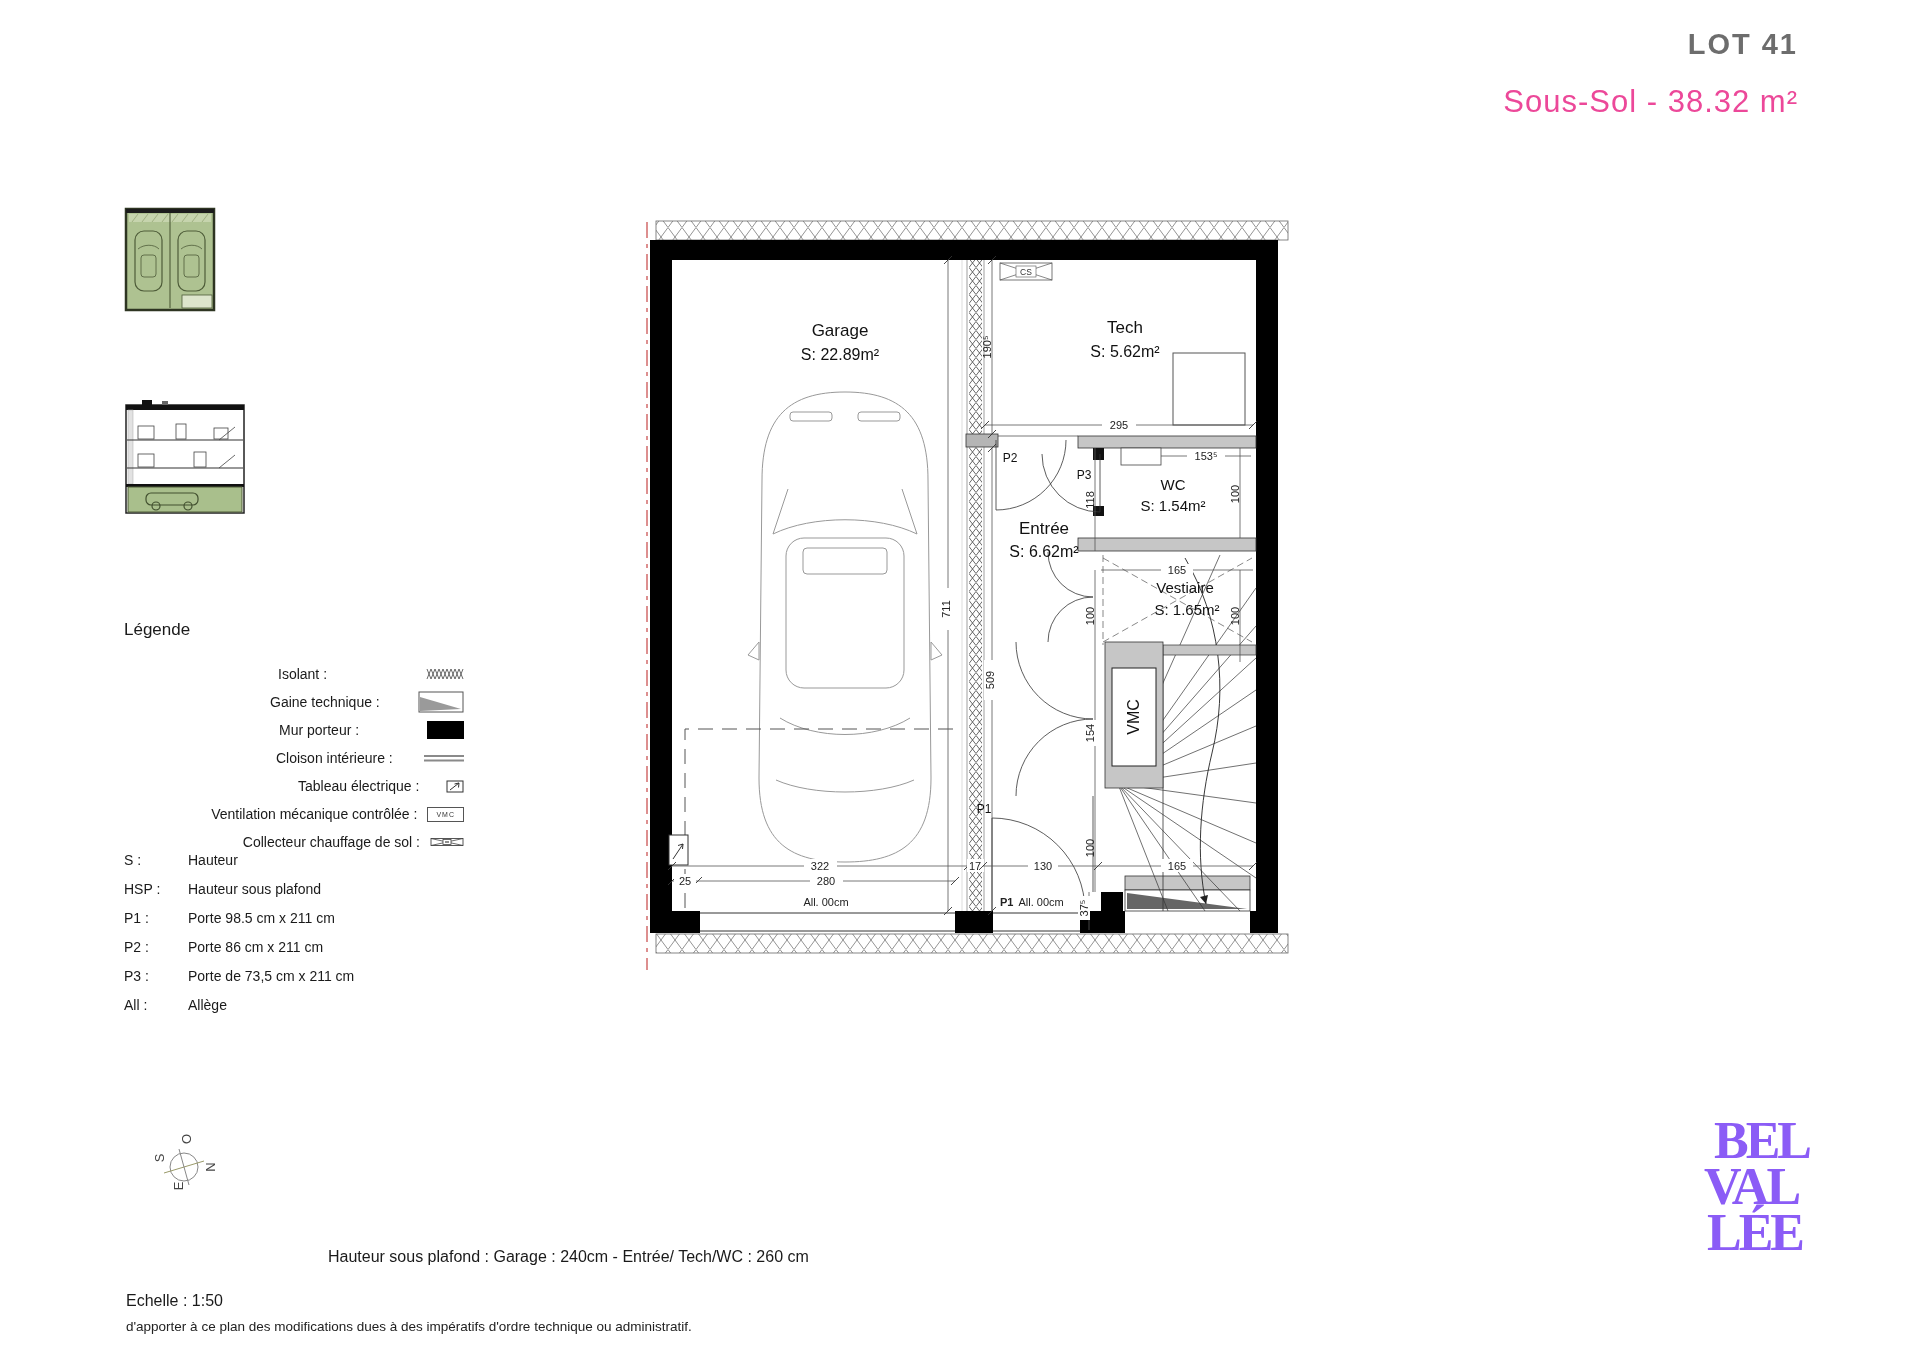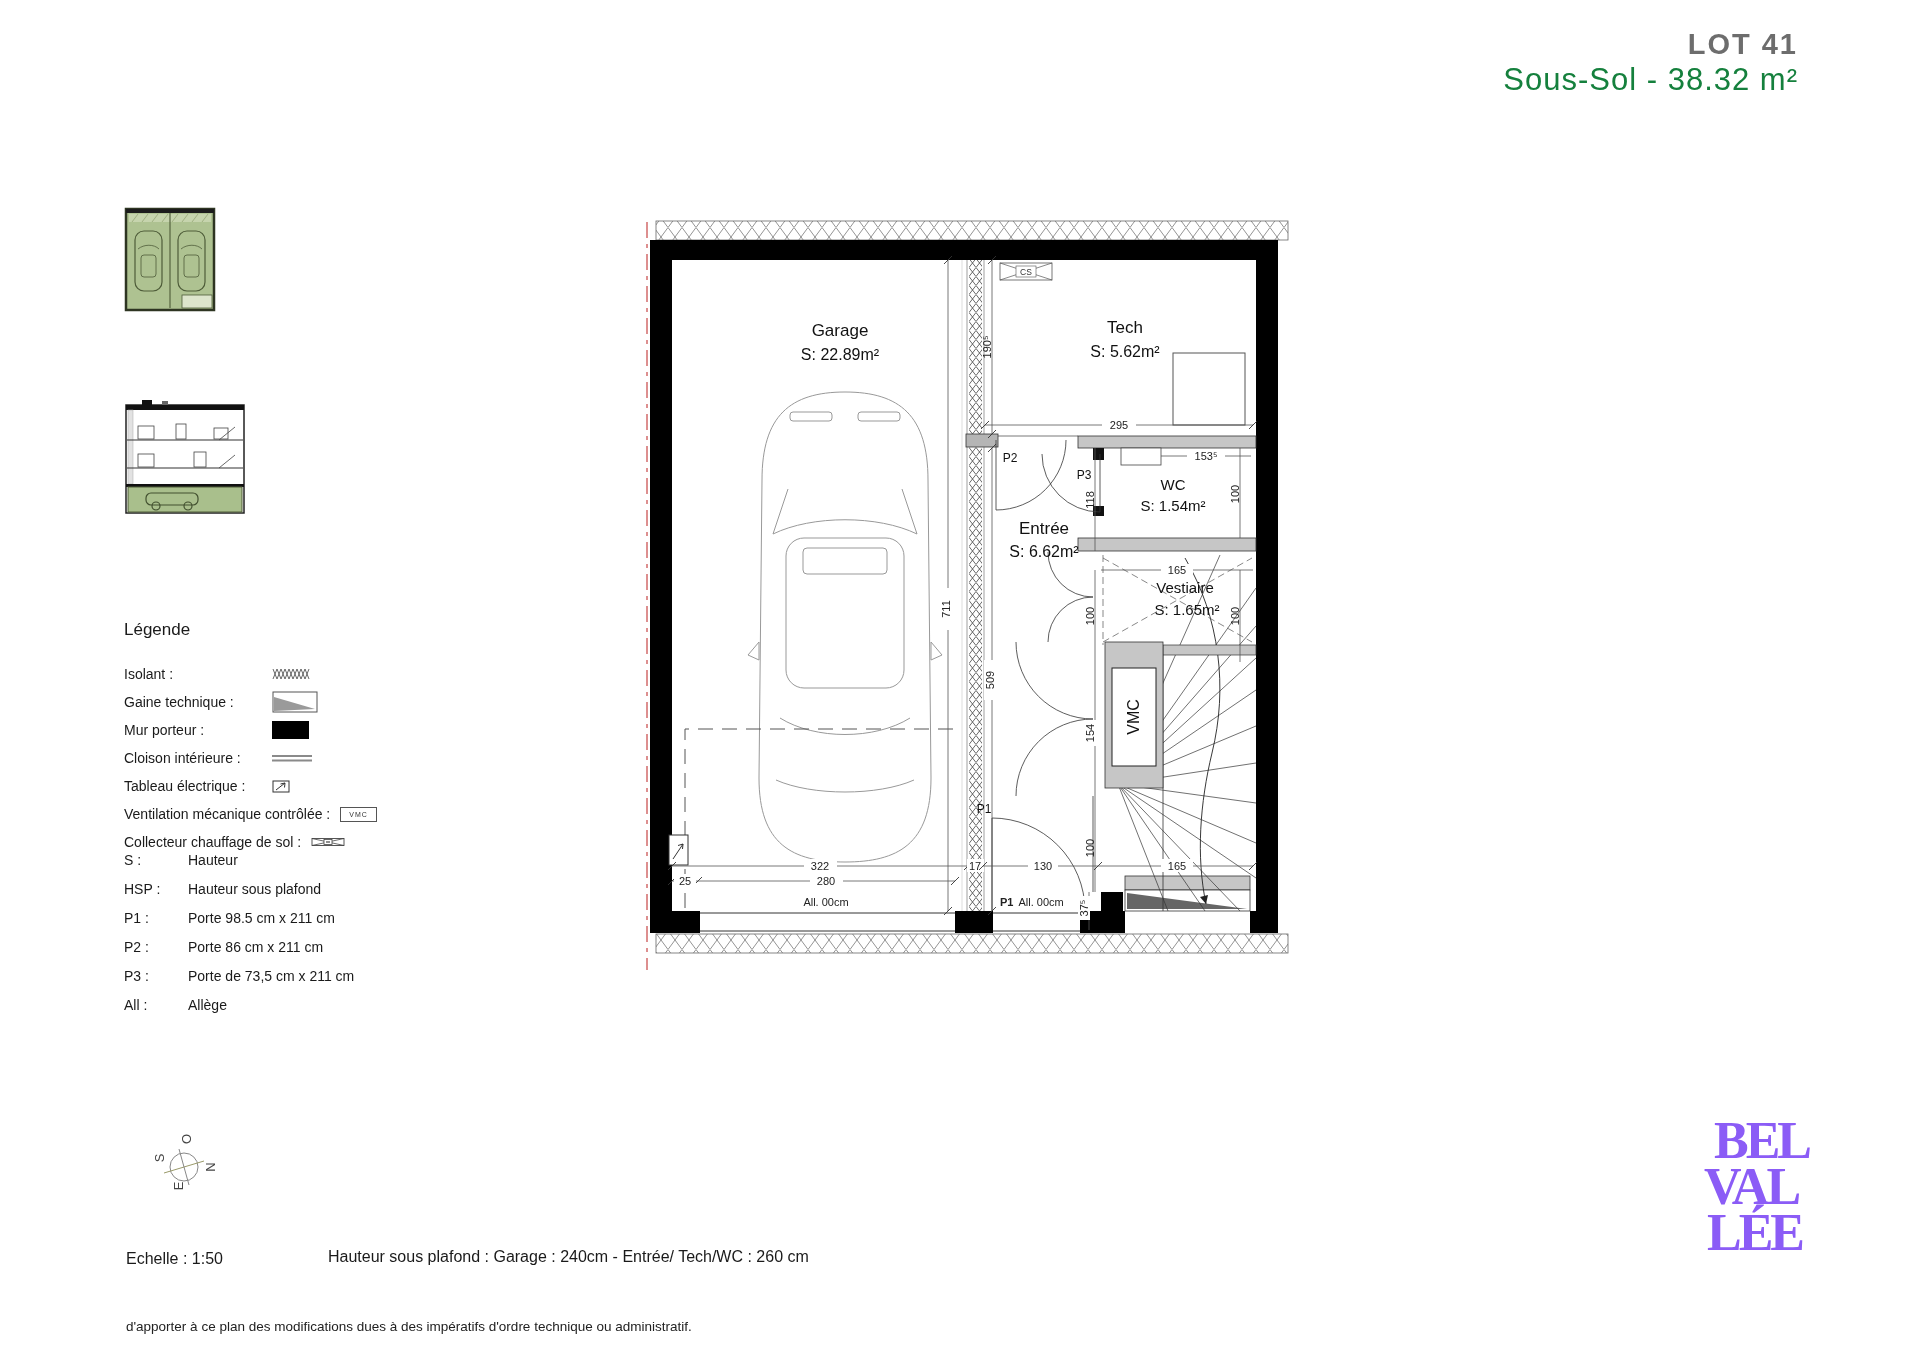--- a/index.html
+++ b/index.html
@@ -1,46 +1,46 @@
 <!DOCTYPE html>
 <html><head>
 <meta charset="utf-8">
 <style>
   html,body{margin:0;padding:0;background:#fff;}
   .page{position:relative;width:1920px;height:1357px;background:#fff;overflow:hidden;
         font-family:"Liberation Sans",sans-serif;color:#1a1a1a;}
   
   .title-block{position:absolute;top:28px;right:122px;text-align:right;}
   .lot{font-size:29px;font-weight:bold;color:#6d6d6d;letter-spacing:2px;}
-  .subtitle{font-size:31px;color:#15803d;letter-spacing:1px;margin-top:1px;}
+  .subtitle{font-size:31px;color:#ec4899;letter-spacing:1px;margin-top:23px;}
   
   .thumb1{position:absolute;left:124px;top:207px;}
   .thumb2{position:absolute;left:124px;top:400px;}
   
   .legend{position:absolute;left:124px;top:620px;width:340px;}
   .legend-title{font-size:17px;margin-bottom:20px;}
-  .legend-row{display:flex;align-items:center;height:28px;font-size:14px;}
+  .legend-row{display:flex;align-items:center;height:28px;font-size:14px;justify-content:flex-end;}
   .legend-row .lbl{min-width:138px;padding-right:10px;white-space:nowrap;}
   .legend-row svg{display:block;}
   .vmcbox{border:1px solid #555;font-size:7px;padding:3px 8px;color:#333;letter-spacing:1px;}
   .abbr{position:absolute;left:124px;top:845px;font-size:14px;}
   .abbr-row{display:flex;height:29px;align-items:center;}
   .abbr-key{width:64px;}
   
   .plan{position:absolute;left:640px;top:218px;}
   .plan text{font-family:"Liberation Sans",sans-serif;}
   .roomname{font-size:17px;fill:#111;}
   .roomsurf{font-size:16px;fill:#111;}
   .small-roomname{font-size:15px;fill:#111;}
   .doorlbl{font-size:12px;fill:#111;}
   .dim{stroke:#555;stroke-width:0.8;}
   .dimtext{font-size:11px;fill:#222;}
   .tick{stroke:#333;stroke-width:0.9;}
   
-  .scale-text{position:absolute;left:126px;top:1250px;font-size:16px;}
+  .scale-text{position:absolute;left:126px;top:1292px;font-size:16px;}
   .hsp-text{position:absolute;left:328px;top:1248px;font-size:16px;}
   .disclaimer{position:absolute;left:126px;top:1316px;font-size:13.5px;line-height:1.6;color:#222;}
   
   .compass{position:absolute;left:134px;top:1116px;}
   .compass text{font-size:13px;fill:#444;font-family:"Liberation Sans",sans-serif;}
   
   .logo{position:absolute;left:1704px;top:1118px;font-family:"Liberation Serif",serif;
         font-weight:bold;font-size:52px;line-height:0.88;color:#8b5cf6;letter-spacing:-3px;}
   .logo div:nth-child(1){margin-left:10px;}
   .logo div:nth-child(3){margin-left:3px;}

